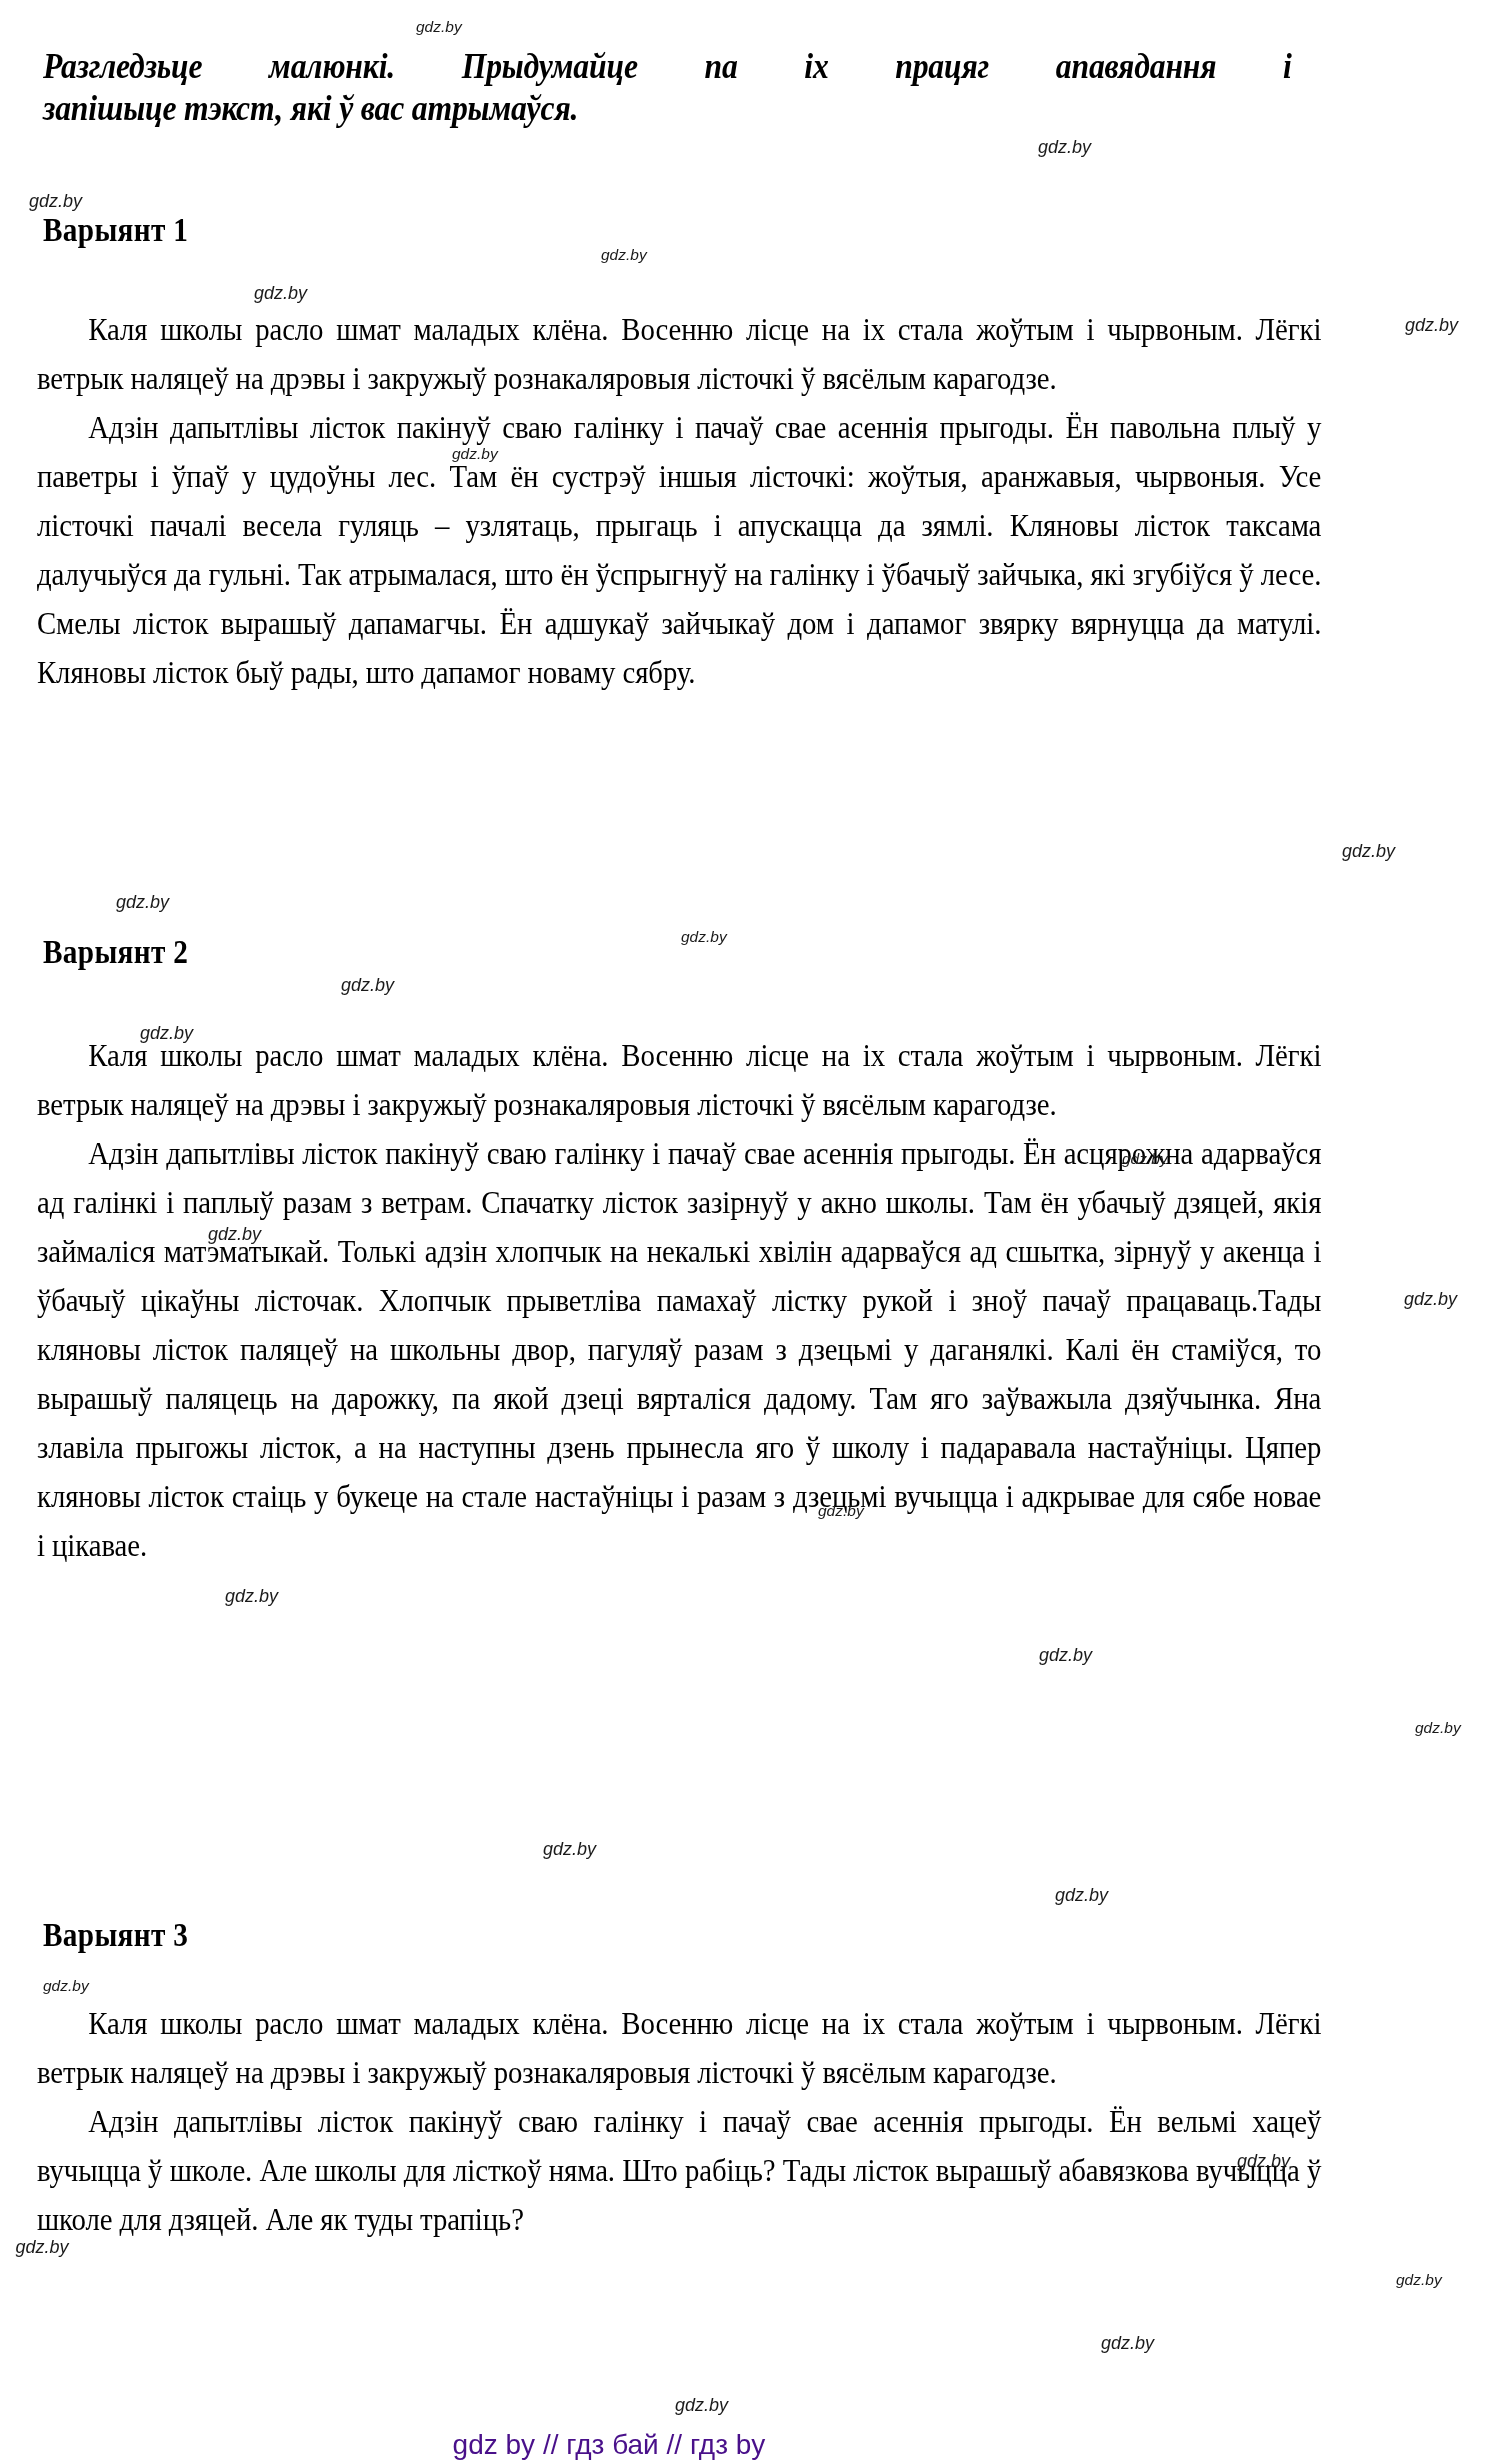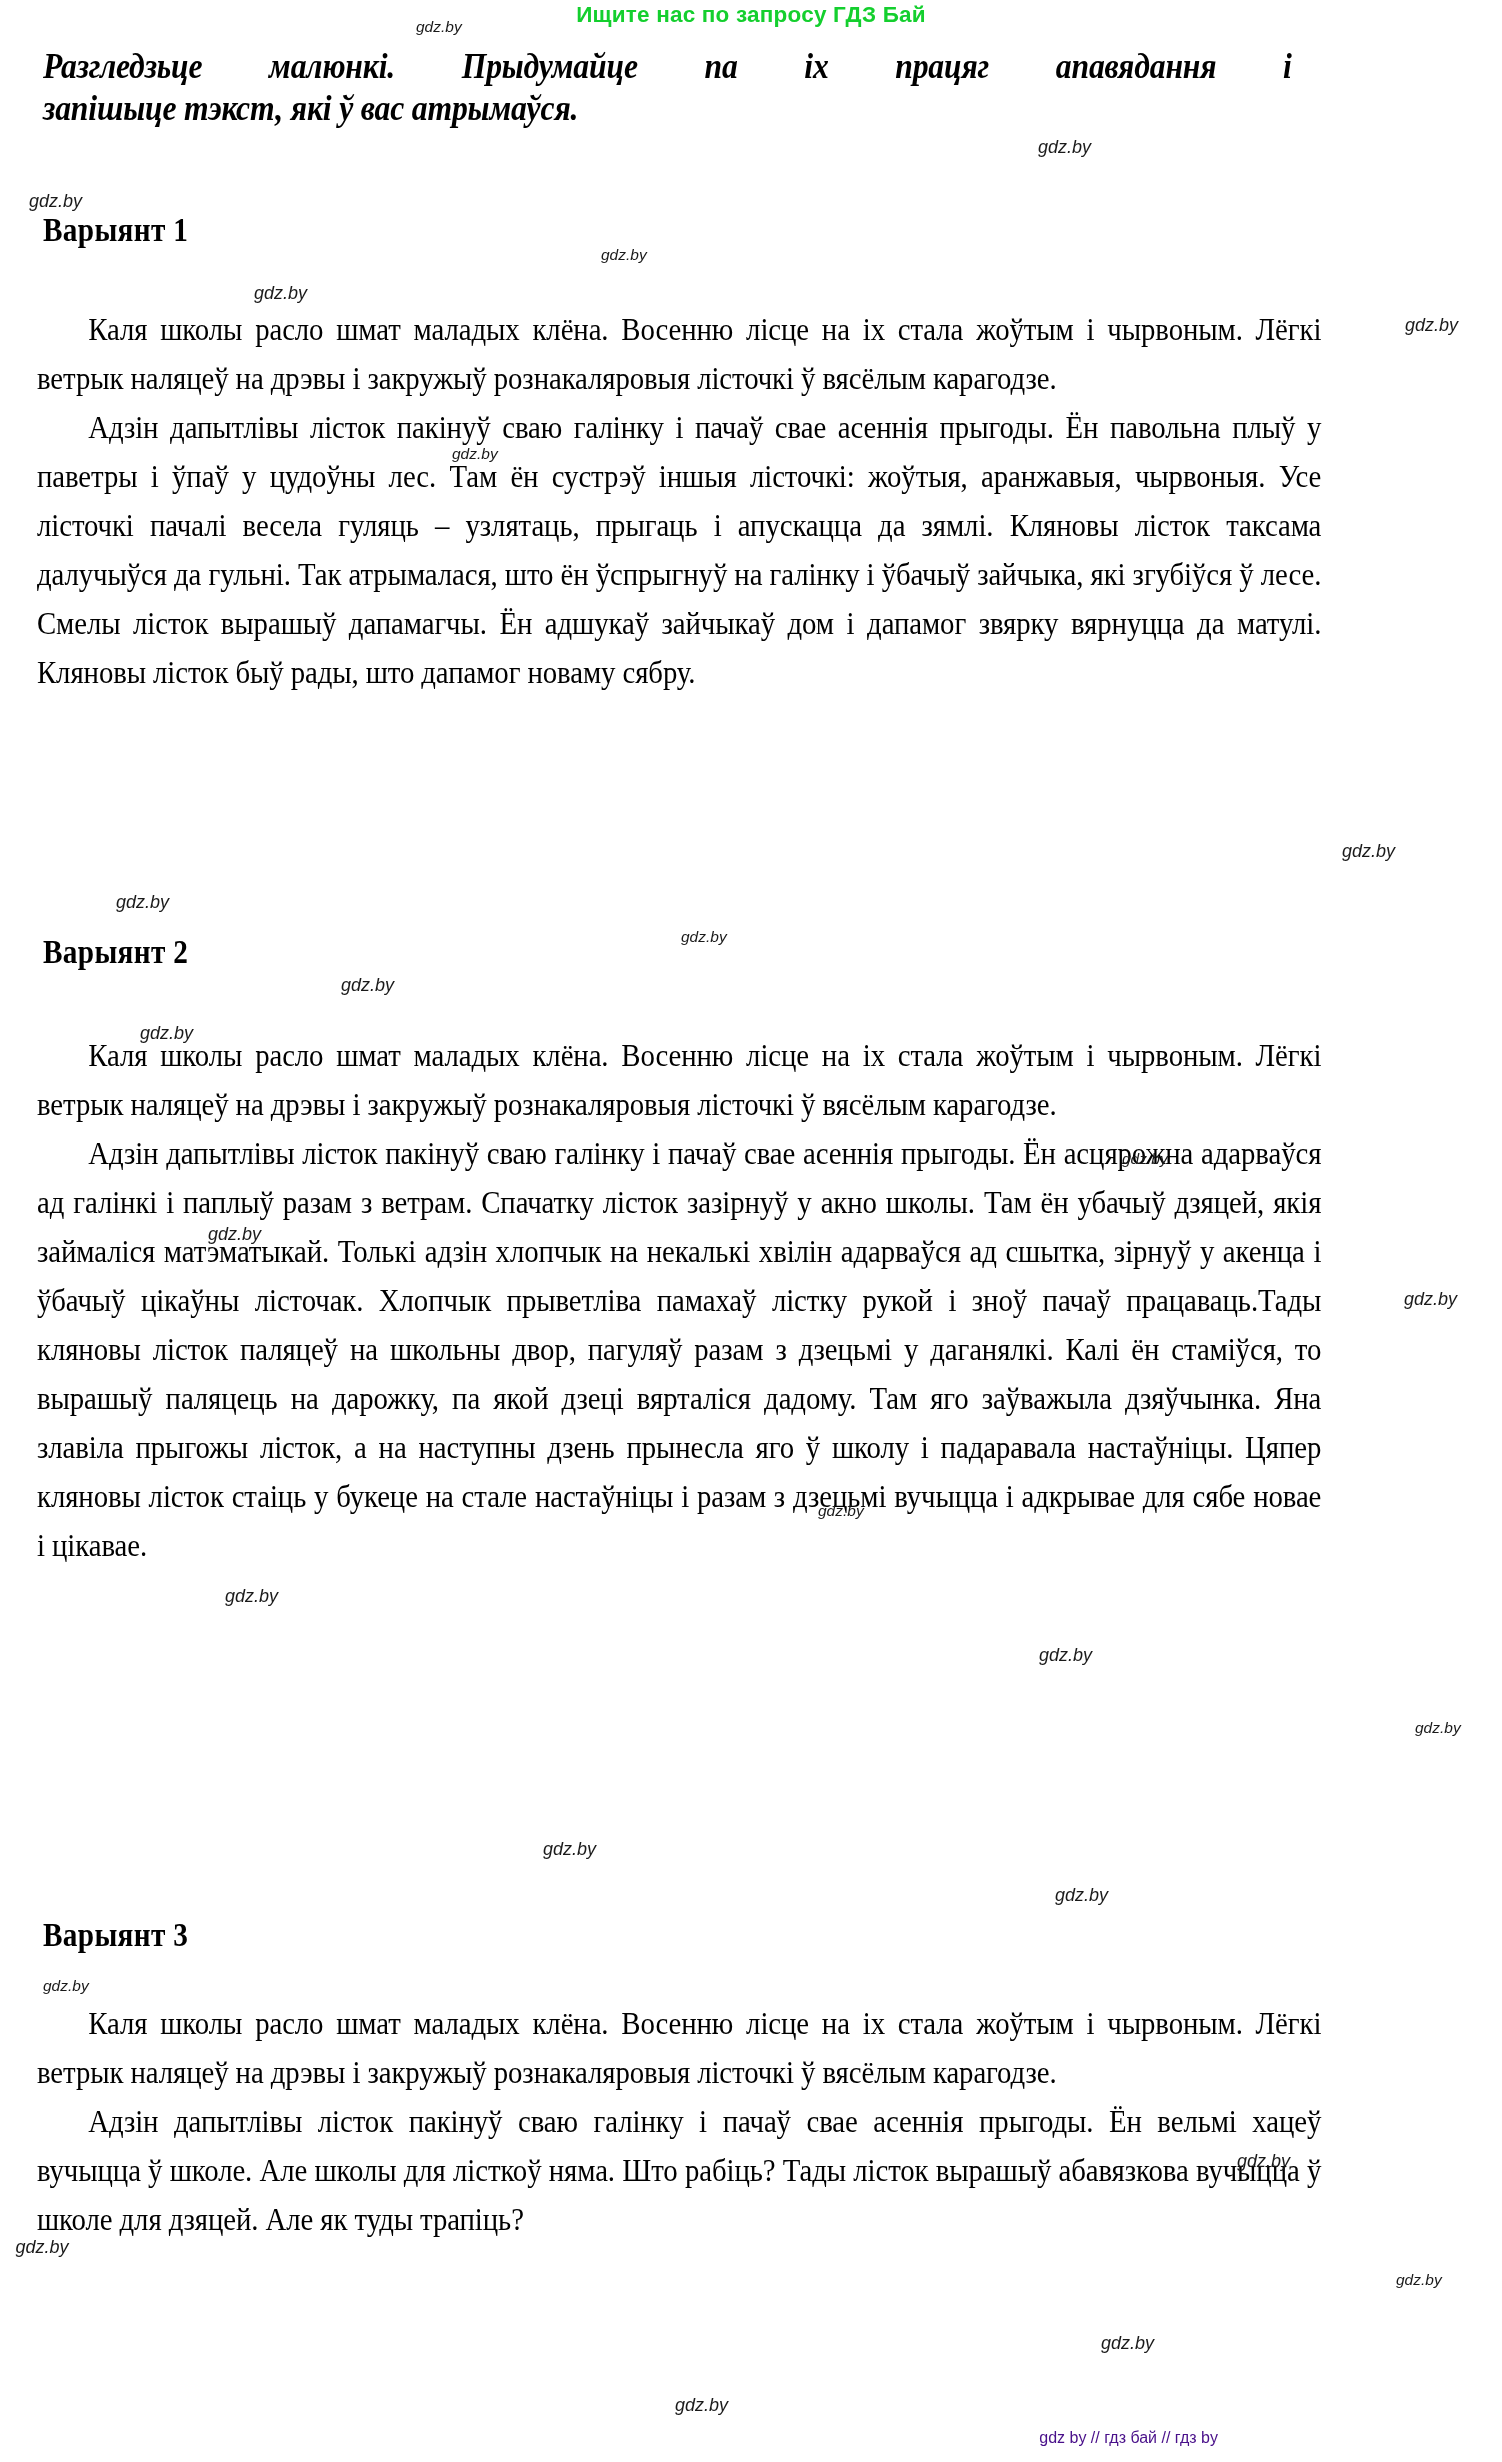--- a/index.html
+++ b/index.html
@@ -113,35 +113,34 @@
     font-style: italic;
   }
   .wm.sm { font-size: 15.5px; }
 
   
   .footer-links {
     position: absolute;
     left: 0;
     top: 2429px;
     width: 1218px;
-    text-align: right;
+    text-align: center;
     font-family: "Liberation Sans", "DejaVu Sans", sans-serif;
-    font-size: 16px;
+    font-size: 28px;
     color: #49108a;
     white-space: nowrap;
     z-index: 6;
   }
   .footer-links .sep { color: #49108a; }
 </style>
 </head>
 <body>
 
 <div class="page">
 
-  <div class="promo-header" style="color: rgb(20, 207, 46);">Ищите нас по запросу ГДЗ Бай</div>
 
   <div class="task-heading">
     <span class="line1">Разгледзьце малюнкі. Прыдумайце па іх працяг апавядання і</span>
     <span class="line2">запішыце тэкст, які ў вас атрымаўся.</span>
   </div>
 
   <div class="variant-title" id="variant-title-1">Варыянт 1</div>
   <div class="body-block" id="body-1">
     <p>Каля школы расло шмат маладых клёна. Восенню лісце на іх стала жоўтым і чырвоным. Лёгкі ветрык наляцеў на дрэвы і закружыў рознакаляровыя лісточкі ў вясёлым карагодзе.</p>
     <p>Адзін дапытлівы лісток пакінуў сваю галінку і пачаў свае асеннія прыгоды. Ён павольна плыў у паветры і ўпаў у цудоўны лес. Там ён сустрэў іншыя лісточкі: жоўтыя, аранжавыя, чырвоныя. Усе лісточкі пачалі весела гуляць – узлятаць, прыгаць і апускацца да зямлі. Кляновы лісток таксама далучыўся да гульні. Так атрымалася, што ён ўспрыгнуў на галінку і ўбачыў зайчыка, які згубіўся ў лесе. Смелы лісток вырашыў дапамагчы. Ён адшукаў зайчыкаў дом і дапамог звярку вярнуцца да матулі. Кляновы лісток быў рады, што дапамог новаму сябру.</p>

